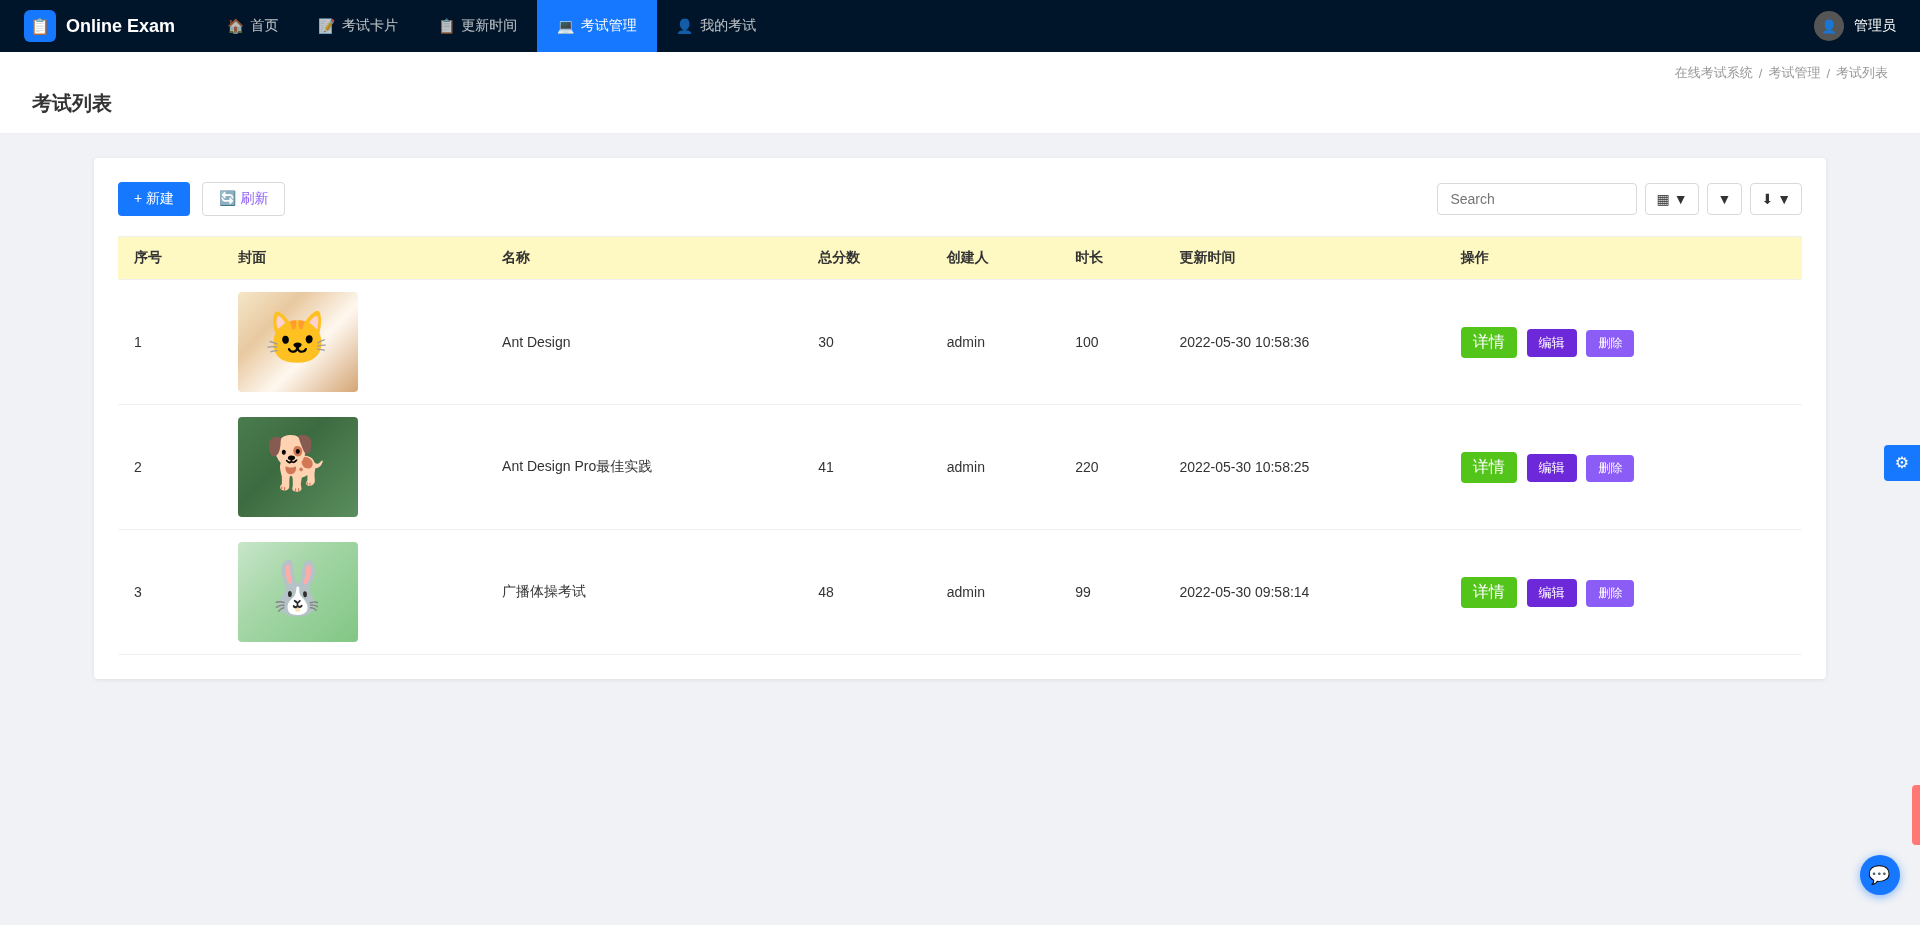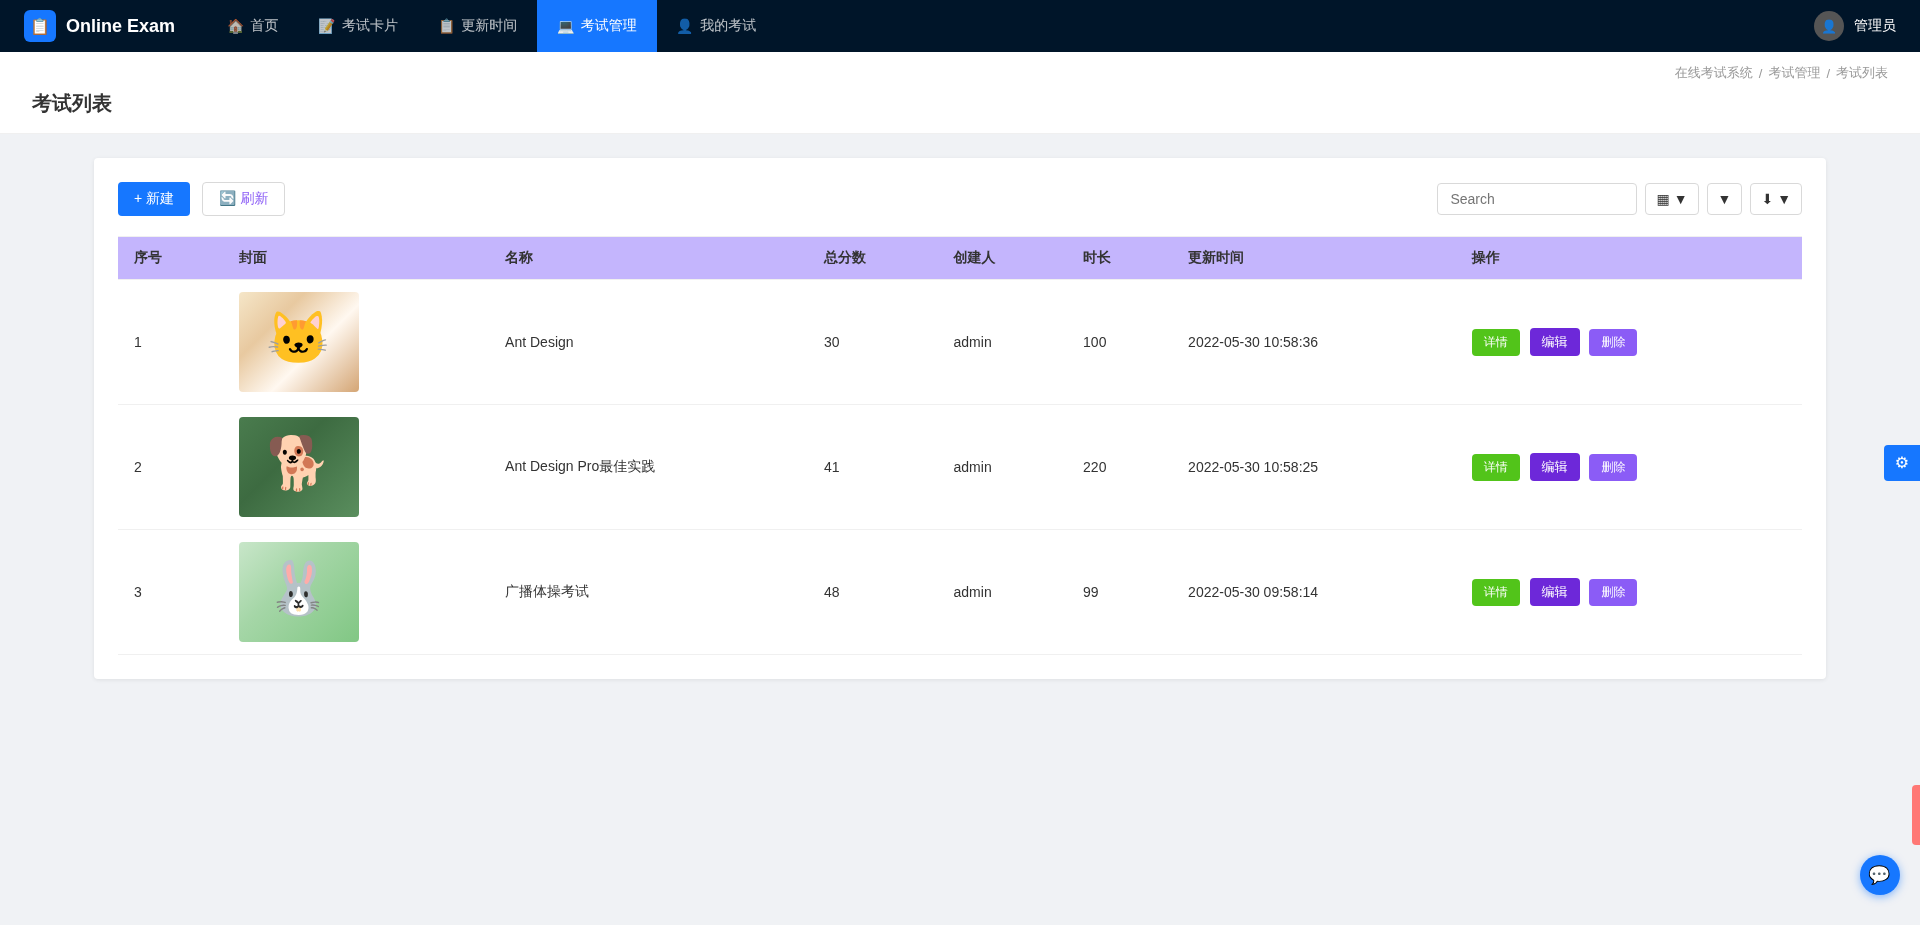--- a/index.html
+++ b/index.html
@@ -167,21 +167,21 @@
       font-size: 14px;
       color: #333;
     }
 
     
     .exam-table {
       width: 100%;
       border-collapse: collapse;
     }
     .exam-table th {
-      background: #c4b5fd;
+      background: #fef9c3;
       padding: 12px 16px;
       text-align: left;
       font-size: 14px;
       font-weight: 600;
       color: #333;
       border-bottom: 1px solid #f0f0f0;
       border-top: 1px solid #f0f0f0;
     }
     .exam-table td {
       padding: 12px 16px;
@@ -244,21 +244,21 @@
       left: 50%;
       transform: translate(-50%, -55%);
     }
 
     .btn-detail {
       background: #52c41a;
       color: #fff;
       border: none;
       border-radius: 4px;
       padding: 5px 12px;
-      font-size: 12px;
+      font-size: 16px;
       cursor: pointer;
       margin-right: 6px;
     }
     .btn-edit {
       background: #6d28d9;
       color: #fff;
       border: none;
       border-radius: 4px;
       padding: 5px 12px;
       font-size: 13px;

